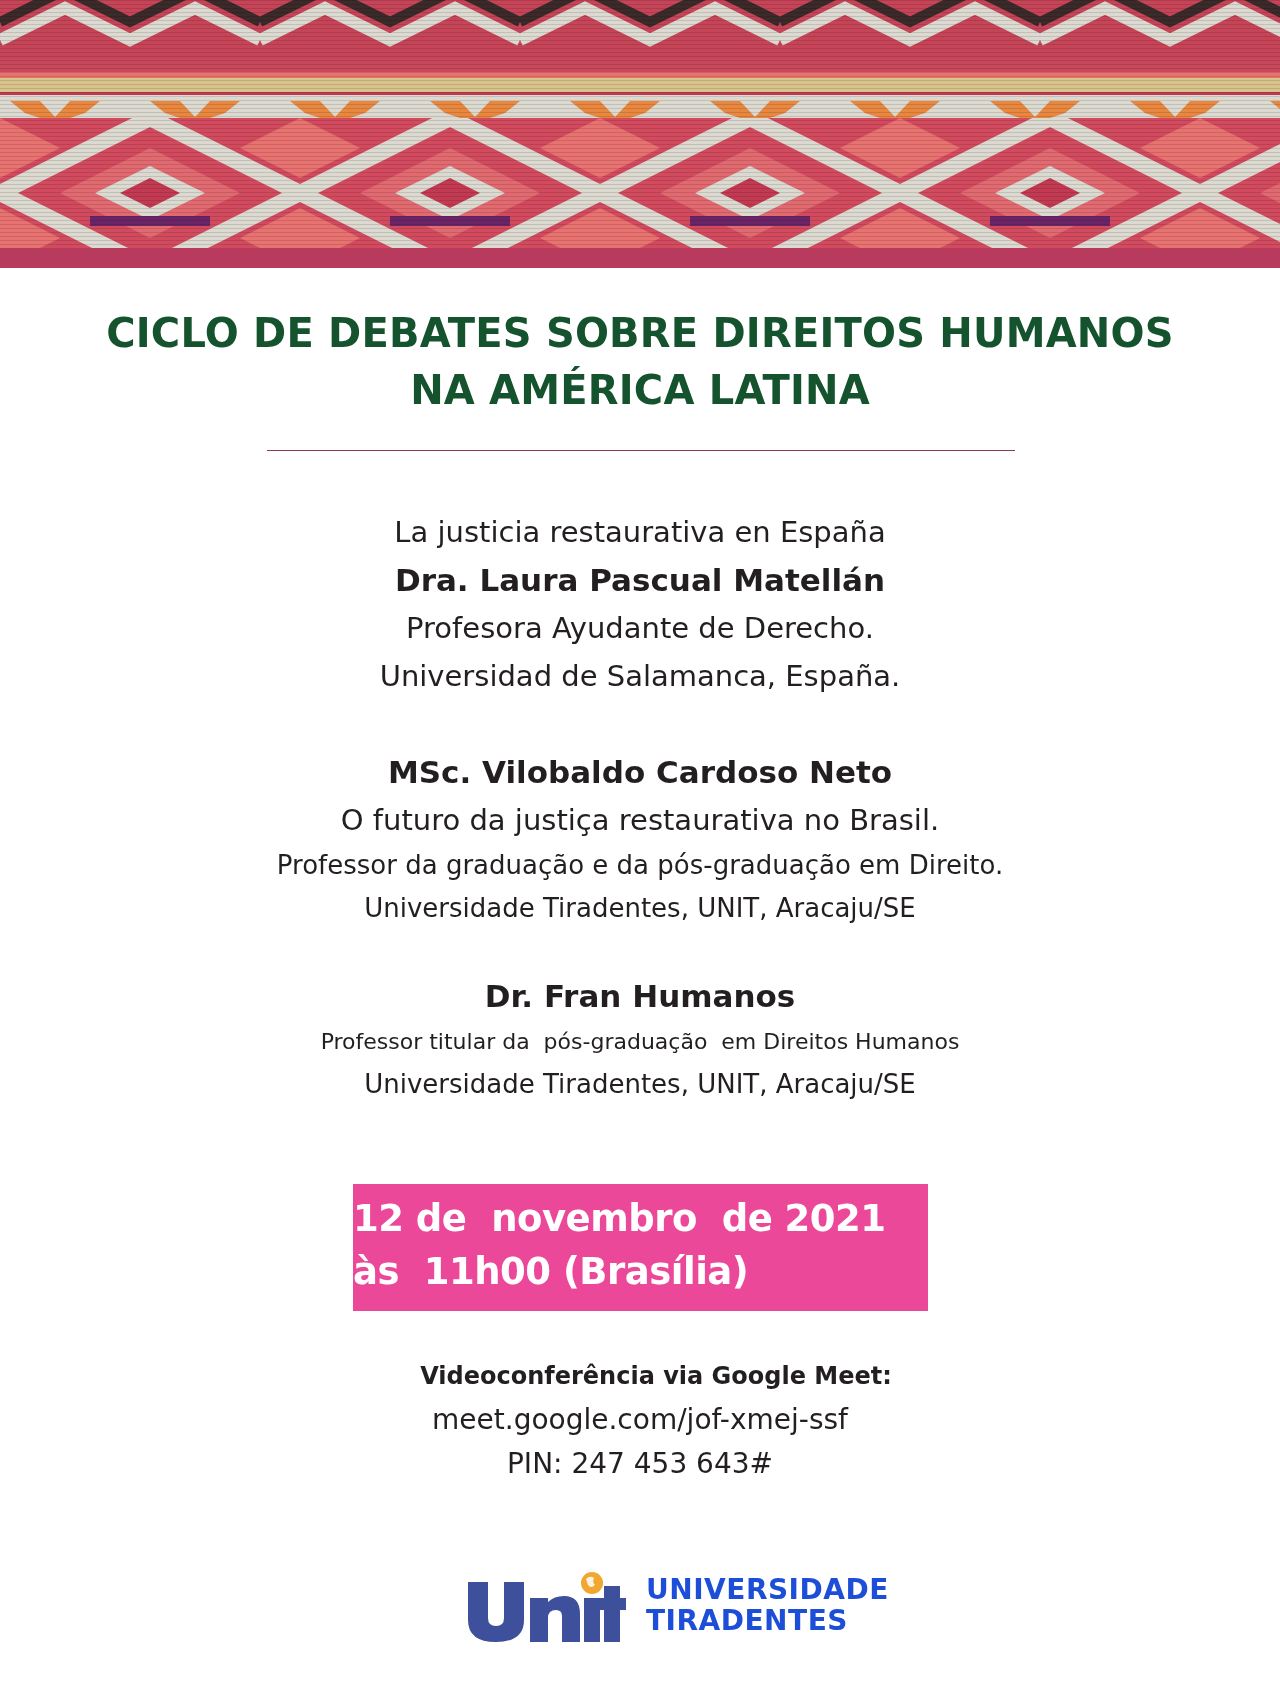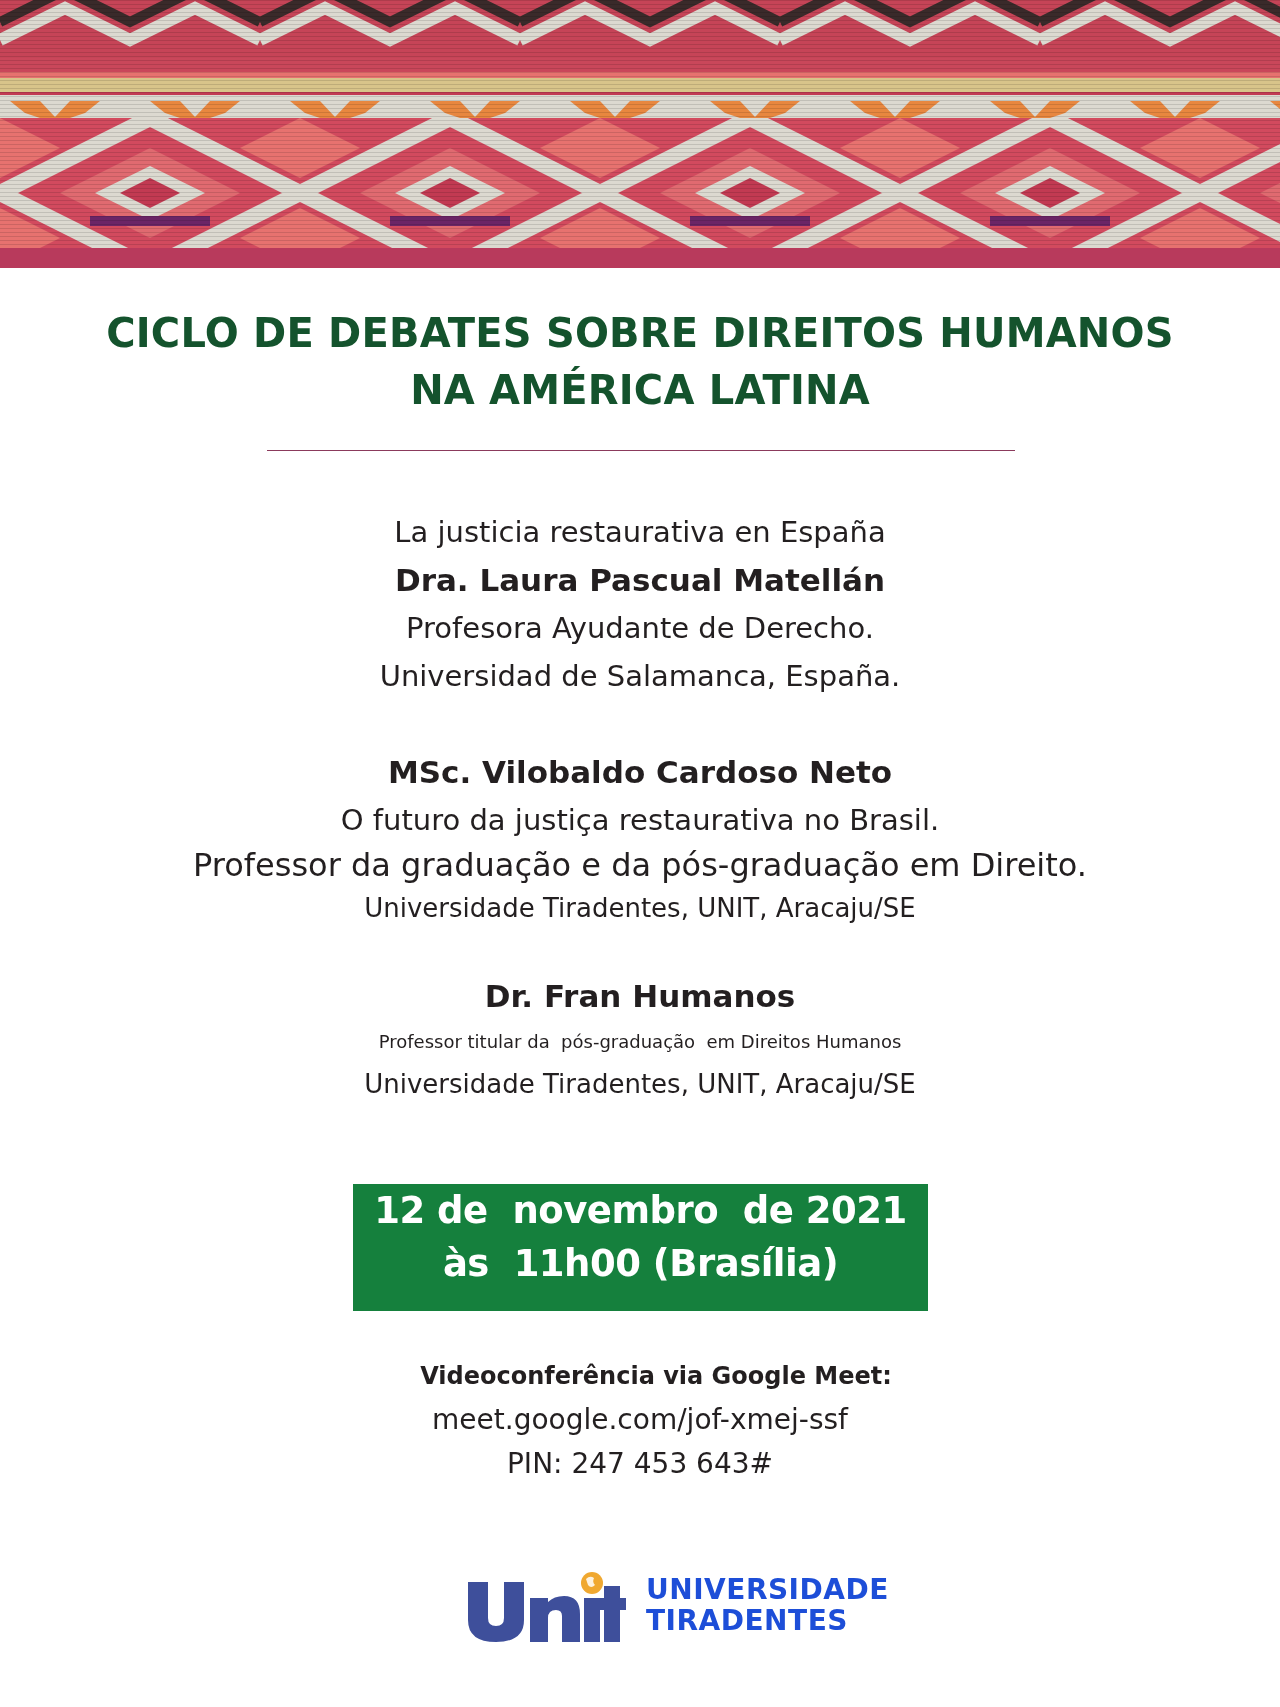--- a/index.html
+++ b/index.html
@@ -34,31 +34,32 @@
 
   .talk1 { top: 508px; }
   .talk1 .l1 { font-size: 29px; line-height: 48px; }
   .talk1 .l2 { font-size: 31px; line-height: 48px; }
   .talk1 .l3 { font-size: 29px; line-height: 48px; }
   .talk1 .l4 { font-size: 29px; line-height: 48px; }
 
   .talk2 { top: 748px; }
   .talk2 .l1 { font-size: 29px; line-height: 48px; }
   .talk2 .l2 { font-size: 31px; line-height: 48px; }
-  .talk2 .l3 { font-size: 32px; line-height: 43px; }
+  .talk2 .l3 { font-size: 26px; line-height: 43px; }
   .talk2 .l4 { font-size: 26px; line-height: 43px; }
 
   .talk3 { top: 972px; }
   .talk3 .l2 { font-size: 31px; line-height: 48px; }
-  .talk3 .l3 { font-size: 18px; line-height: 43px; }
+  .talk3 .l3 { font-size: 22px; line-height: 43px; }
   .talk3 .l4 { font-size: 26px; line-height: 43px; }
 
   .date-box {
     position: absolute; left: 353px; top: 1184px; width: 575px; height: 127px;
-    background: #15803d; color: #ffffff; text-align: center;
+    background: #ec4899; color: #ffffff; text-align: left;
+    padding-top: 8px;
   }
   .date-box .line { font-family: "DejaVu Sans", sans-serif; font-weight: bold; font-size: 37px; line-height: 53px; letter-spacing: -0.5px; }
 
   .meet { top: 1354px; }
   .meet .l1 { font-size: 24px; line-height: 44px; padding-left: 32px; }
   .meet .l2 { font-size: 28px; line-height: 44px; }
   .meet .l3 { font-size: 28px; line-height: 44px; }
 
   .logo {
     position: absolute; left: 466px; top: 1556px; width: 400px; height: 100px;

